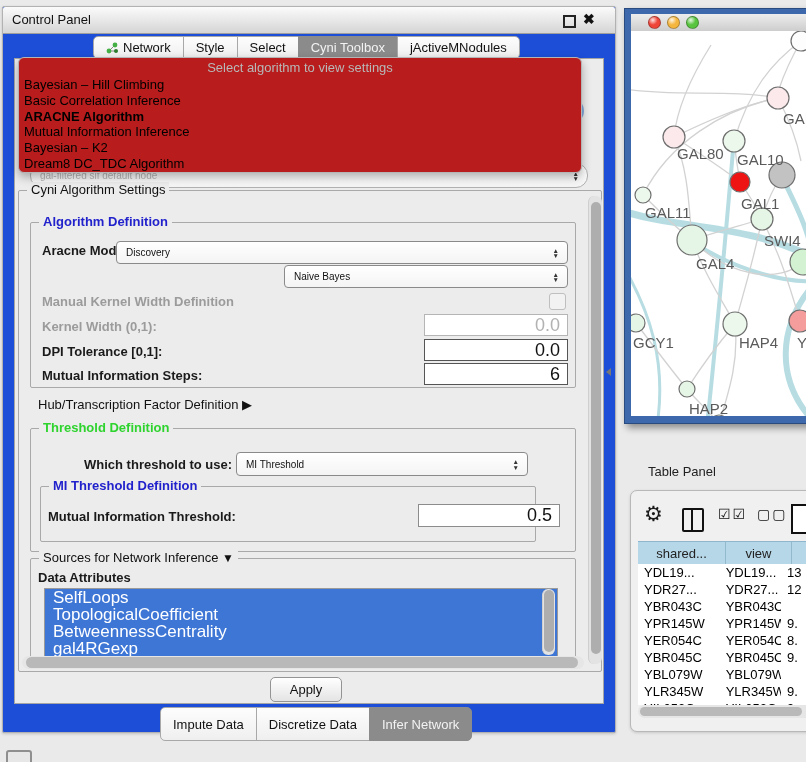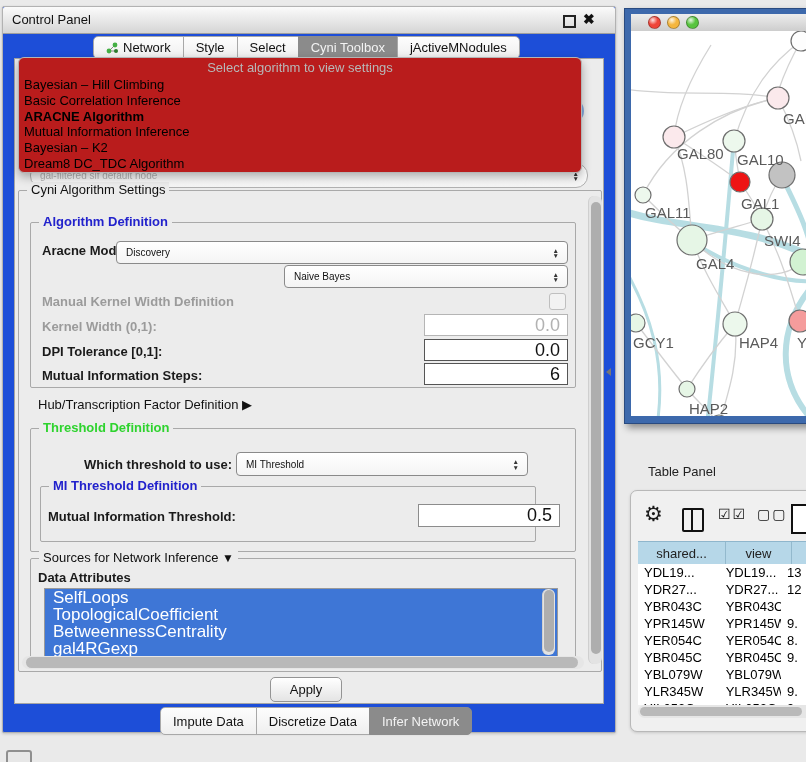--- a/index.html
+++ b/index.html
@@ -194,21 +194,21 @@
         </div>
 
       <div class="htrack" style="left:3px;top:465px;width:562px;height:13px">
           <div class="hthumb" style="left:4px;top:1px;width:552px;height:11px"></div>
         </div>
     </div>
 
     <div class="btn" style="left:255px;top:618px;width:70px;height:23px">Apply</div>
   </div>
 
-  <div class="tabs" id="bottomTabs" style="left:149px;top:700px;height:28px">
+  <div class="tabs" id="bottomTabs" style="left:149px;top:700px;height:34px">
       <div class="tab">
         <span>Impute Data</span>
       </div>
       <div class="tab">
         <span>Discretize Data</span>
       </div>
       <div class="tab sel">
         <span>Infer Network</span>
       </div>
     </div>

